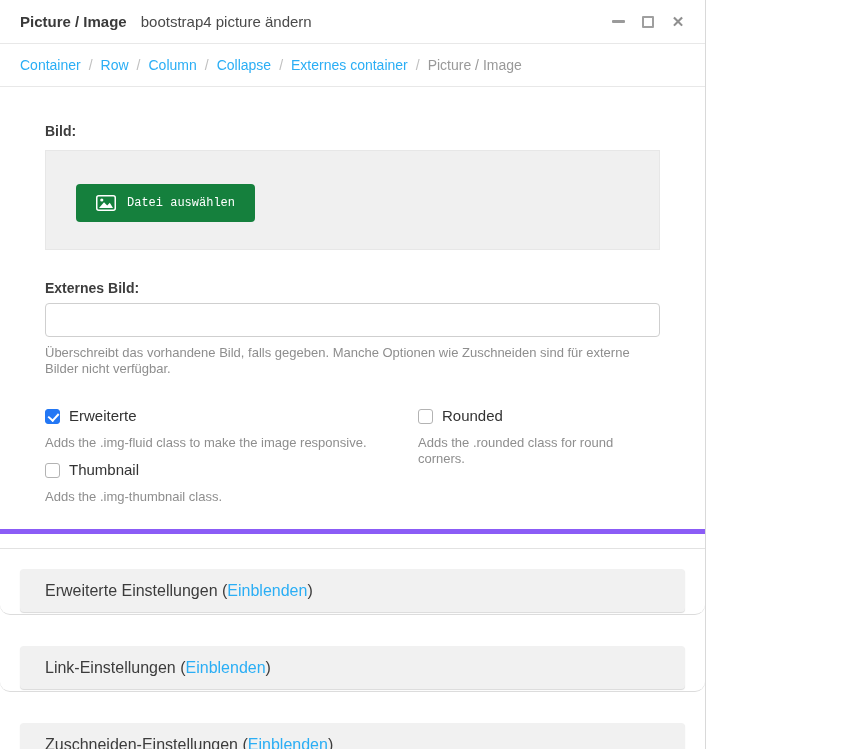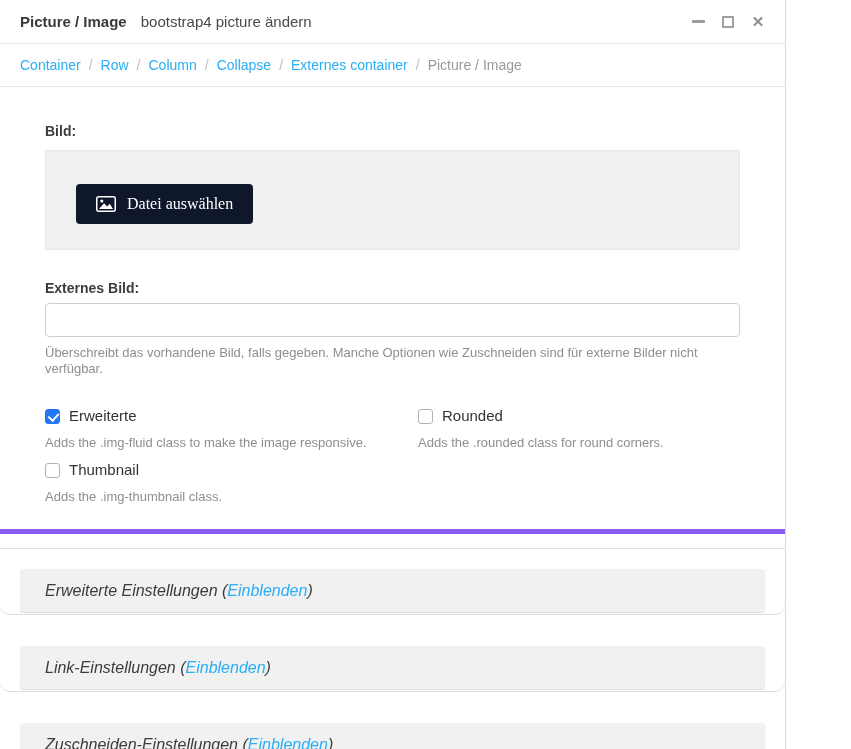--- a/index.html
+++ b/index.html
@@ -4,21 +4,21 @@
 <style>
   * { margin: 0; padding: 0; box-sizing: border-box; }
   html, body { background: #fff; }
   body {
     width: 851px; height: 749px;
     font-family: "Liberation Sans", sans-serif;
     color: #3d3d3d;
     overflow: hidden;
   }
   .window {
-    width: 786px; height: 749px;
+    width: 706px; height: 749px;
     background: #fff;
     border-right: 1px solid #d9d9d9;
     position: relative;
   }
 
   
   .titlebar {
     height: 44px;
     display: flex; align-items: center;
     padding-left: 20px; padding-right: 12px;
@@ -59,25 +59,25 @@
   }
   .bild-label { margin-bottom: 10px; }
   .upload-zone {
     height: 100px;
     background: #f0f0f0;
     border: 1px solid #e7e7e7;
   }
   .file-btn {
     display: inline-flex; align-items: center; gap: 11px;
     margin: 33px 0 0 30px;
-    background: #0f172a; color: #fff;
+    background: #15803d; color: #fff;
     border: none; border-radius: 4px;
     padding: 11px 20px;
-    font-family: Liberation Serif, serif;
-    font-size: 16px;
+    font-family: Liberation Mono, monospace;
+    font-size: 12px;
     cursor: pointer;
   }
   .ext-label { margin-top: 30px; margin-bottom: 6px; }
   .text-input {
     width: 100%; height: 34px;
     border: 1px solid #cfcfcf; border-radius: 4px;
     padding: 0 12px;
     font-family: "Liberation Sans", sans-serif;
     font-size: 14px; color: #444;
     outline: none;
@@ -115,21 +115,20 @@
   }
   .check-label { margin-left: 9px; font-size: 15px; color: #333; line-height: 18px; }
   .check-help { margin-top: 10px; }
 
   
   .sections-wrap { margin-top: 14px; border-top: 1px solid #e2e2e2; }
   .section-block {
     padding: 20px 20px 2px 20px;
     border-bottom: 1px solid #dcdcdc;
     border-radius: 0 0 10px 10px;
-    font-style: italic;
   }
   .section-block + .section-block { padding-top: 31px; }
   .collapse-bar {
     background: #f1f1f1;
     border-radius: 4px;
     box-shadow: 0 1px 1px rgba(0,0,0,0.15);
     padding: 11px 25px;
     font-size: 16px; color: #3c3c3c;
     line-height: 21px;
     cursor: pointer;

